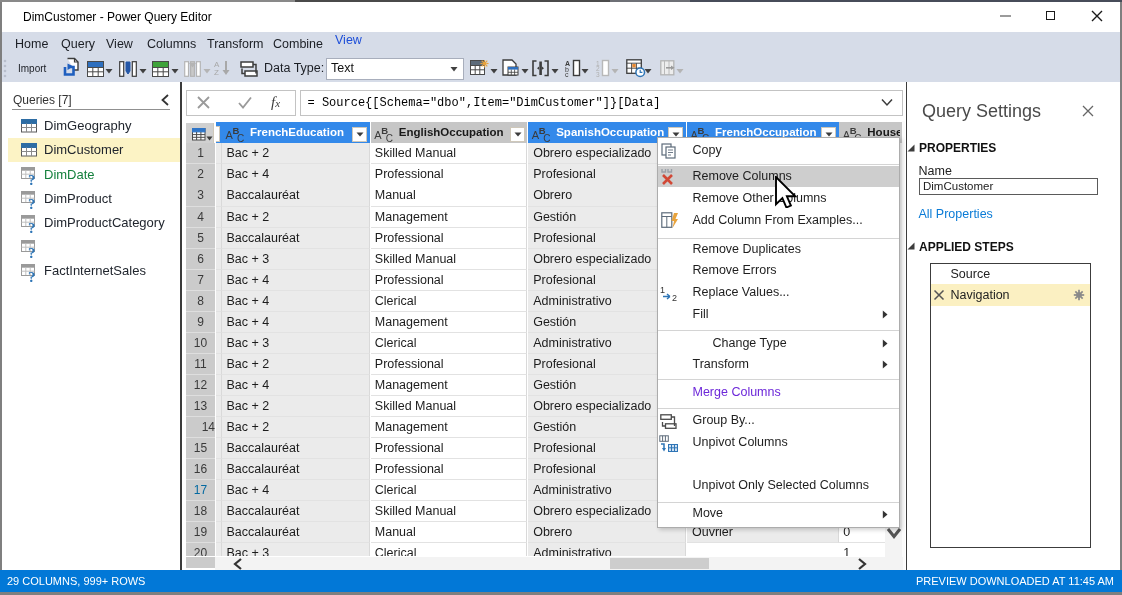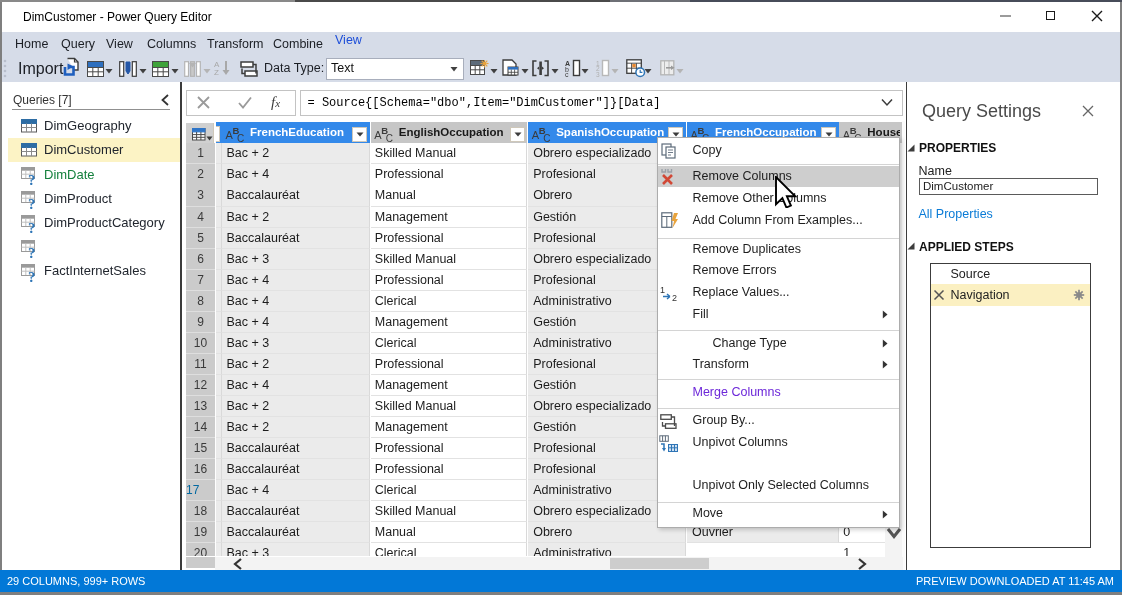--- a/index.html
+++ b/index.html
@@ -29,21 +29,21 @@
 <div style="position:absolute;left:273px;top:34.5px;height:18px;font-size:12.5px;color:#1b1e24;line-height:18px;">Combine</div>
 <div style="position:absolute;left:335px;top:31px;height:18px;font-size:12.5px;color:#1d4ed8;line-height:18px;">View</div>
 <svg style="position:absolute;left:3px;top:59px" width="6" height="20">
       <g fill="#b9bfcc">
         <circle cx="2" cy="2" r="1.3"></circle>
         <circle cx="2" cy="7" r="1.3"></circle>
         <circle cx="2" cy="12" r="1.3"></circle>
         <circle cx="2" cy="17" r="1.3"></circle>
       </g>
     </svg>
-<div style="position:absolute;left:18px;top:60px;height:17px;font-size:16px;color:#1b1e24;line-height:17px;">Import</div>
+<div style="position:absolute;left:18px;top:60px;height:17px;font-size:10px;color:#1b1e24;line-height:17px;">Import</div>
 <svg style="position:absolute;left:62px;top:57px" width="21" height="21">
       <path d="M5.5 1.5 h7 l3.5 3.5 v8 h-4" fill="#fff" stroke="#3c3c3c" stroke-width="1.4"></path>
       <path d="M12.5 1.5 v3.5 h3.5" fill="none" stroke="#3c3c3c" stroke-width="1.2"></path>
       <path d="M3 10 v7.5 h8.5 v-7.5 h-3" fill="none" stroke="#1f5fbf" stroke-width="2.6"></path>
       <polygon points="5.5,7 11.5,10 5.5,13.5" fill="#1f5fbf" transform="translate(0,-0.5)"></polygon>
     </svg>
 <svg style="position:absolute;left:87px;top:61px" width="17" height="16">
       <rect x="0.5" y="0.5" width="16" height="15" fill="#fff" stroke="#4a4a4a"></rect>
       <rect x="0.5" y="0.5" width="16" height="6" fill="#2e6fbe" stroke="#4a4a4a"></rect>
       <line x1="5.8" y1="6" x2="5.8" y2="15.5" stroke="#4a4a4a"></line>
@@ -406,42 +406,42 @@
 <div style="position:absolute;left:344.20000000000005px;top:231.6px;width:158.0px;height:21.05px;background:#ebebeb;border-bottom:1px solid #e2e2e2;border-right:1px solid #d9d9d9;box-sizing:border-box;font-size:12.5px;color:#1c1c1c;line-height:21.05px;white-space:nowrap;overflow:hidden;padding-left:5px;">Gestión</div>
 <div style="position:absolute;left:503.0px;top:231.6px;width:151.5px;height:21.05px;background:#ebebeb;border-bottom:1px solid #e2e2e2;border-right:1px solid #d9d9d9;box-sizing:border-box;font-size:12.5px;color:#1c1c1c;line-height:21.05px;white-space:nowrap;overflow:hidden;"></div>
 <div style="position:absolute;left:655.3px;top:231.6px;width:63.0px;height:21.05px;background:#fff;border-bottom:1px solid #e2e2e2;border-right:1px solid #d9d9d9;box-sizing:border-box;font-size:12.5px;color:#1c1c1c;line-height:21.05px;white-space:nowrap;overflow:hidden;"></div>
 <div style="position:absolute;left:2px;top:252.6px;width:29px;height:21.05px;background:#cbcbcb;border-bottom:1px solid #dedede;box-sizing:border-box;text-align:center;font-size:12px;color:#3a3a3a;line-height:21.05px;">13</div>
 <div style="position:absolute;left:31.5px;top:252.6px;width:6.0px;height:21.05px;background:#ebebeb;border-bottom:1px solid #e2e2e2;border-right:1px solid #d9d9d9;box-sizing:border-box;font-size:12.5px;color:#1c1c1c;line-height:21.05px;white-space:nowrap;overflow:hidden;"></div>
 <div style="position:absolute;left:38.0px;top:252.6px;width:148.0px;height:21.05px;background:#ebebeb;border-bottom:1px solid #e2e2e2;border-right:1px solid #d9d9d9;box-sizing:border-box;font-size:12.5px;color:#1c1c1c;line-height:21.05px;white-space:nowrap;overflow:hidden;padding-left:4.5px;">Bac + 2</div>
 <div style="position:absolute;left:186.8px;top:252.6px;width:156.7px;height:21.05px;background:#fff;border-bottom:1px solid #e2e2e2;border-right:1px solid #d9d9d9;box-sizing:border-box;font-size:12.5px;color:#1c1c1c;line-height:21.05px;white-space:nowrap;overflow:hidden;padding-left:4px;">Skilled Manual</div>
 <div style="position:absolute;left:344.20000000000005px;top:252.6px;width:158.0px;height:21.05px;background:#ebebeb;border-bottom:1px solid #e2e2e2;border-right:1px solid #d9d9d9;box-sizing:border-box;font-size:12.5px;color:#1c1c1c;line-height:21.05px;white-space:nowrap;overflow:hidden;padding-left:5px;">Obrero especializado</div>
 <div style="position:absolute;left:503.0px;top:252.6px;width:151.5px;height:21.05px;background:#ebebeb;border-bottom:1px solid #e2e2e2;border-right:1px solid #d9d9d9;box-sizing:border-box;font-size:12.5px;color:#1c1c1c;line-height:21.05px;white-space:nowrap;overflow:hidden;"></div>
 <div style="position:absolute;left:655.3px;top:252.6px;width:63.0px;height:21.05px;background:#fff;border-bottom:1px solid #e2e2e2;border-right:1px solid #d9d9d9;box-sizing:border-box;font-size:12.5px;color:#1c1c1c;line-height:21.05px;white-space:nowrap;overflow:hidden;"></div>
-<div style="position:absolute;left:2px;top:273.7px;width:29px;height:21.05px;background:#cbcbcb;border-bottom:1px solid #dedede;box-sizing:border-box;text-align:center;font-size:12px;color:#3a3a3a;line-height:21.05px;">14</div>
+<div style="position:absolute;left:2px;top:273.7px;width:29px;height:21.05px;background:#cbcbcb;border-bottom:1px solid #dedede;box-sizing:border-box;text-align:right;font-size:12px;color:#3a3a3a;line-height:21.05px;">14</div>
 <div style="position:absolute;left:31.5px;top:273.7px;width:6.0px;height:21.05px;background:#ebebeb;border-bottom:1px solid #e2e2e2;border-right:1px solid #d9d9d9;box-sizing:border-box;font-size:12.5px;color:#1c1c1c;line-height:21.05px;white-space:nowrap;overflow:hidden;"></div>
 <div style="position:absolute;left:38.0px;top:273.7px;width:148.0px;height:21.05px;background:#ebebeb;border-bottom:1px solid #e2e2e2;border-right:1px solid #d9d9d9;box-sizing:border-box;font-size:12.5px;color:#1c1c1c;line-height:21.05px;white-space:nowrap;overflow:hidden;padding-left:4.5px;">Bac + 2</div>
 <div style="position:absolute;left:186.8px;top:273.7px;width:156.7px;height:21.05px;background:#fff;border-bottom:1px solid #e2e2e2;border-right:1px solid #d9d9d9;box-sizing:border-box;font-size:12.5px;color:#1c1c1c;line-height:21.05px;white-space:nowrap;overflow:hidden;padding-left:4px;">Management</div>
 <div style="position:absolute;left:344.20000000000005px;top:273.7px;width:158.0px;height:21.05px;background:#ebebeb;border-bottom:1px solid #e2e2e2;border-right:1px solid #d9d9d9;box-sizing:border-box;font-size:12.5px;color:#1c1c1c;line-height:21.05px;white-space:nowrap;overflow:hidden;padding-left:5px;">Gestión</div>
 <div style="position:absolute;left:503.0px;top:273.7px;width:151.5px;height:21.05px;background:#ebebeb;border-bottom:1px solid #e2e2e2;border-right:1px solid #d9d9d9;box-sizing:border-box;font-size:12.5px;color:#1c1c1c;line-height:21.05px;white-space:nowrap;overflow:hidden;"></div>
 <div style="position:absolute;left:655.3px;top:273.7px;width:63.0px;height:21.05px;background:#fff;border-bottom:1px solid #e2e2e2;border-right:1px solid #d9d9d9;box-sizing:border-box;font-size:12.5px;color:#1c1c1c;line-height:21.05px;white-space:nowrap;overflow:hidden;"></div>
 <div style="position:absolute;left:2px;top:294.7px;width:29px;height:21.05px;background:#cbcbcb;border-bottom:1px solid #dedede;box-sizing:border-box;text-align:center;font-size:12px;color:#3a3a3a;line-height:21.05px;">15</div>
 <div style="position:absolute;left:31.5px;top:294.7px;width:6.0px;height:21.05px;background:#ebebeb;border-bottom:1px solid #e2e2e2;border-right:1px solid #d9d9d9;box-sizing:border-box;font-size:12.5px;color:#1c1c1c;line-height:21.05px;white-space:nowrap;overflow:hidden;"></div>
 <div style="position:absolute;left:38.0px;top:294.7px;width:148.0px;height:21.05px;background:#ebebeb;border-bottom:1px solid #e2e2e2;border-right:1px solid #d9d9d9;box-sizing:border-box;font-size:12.5px;color:#1c1c1c;line-height:21.05px;white-space:nowrap;overflow:hidden;padding-left:4.5px;">Baccalauréat</div>
 <div style="position:absolute;left:186.8px;top:294.7px;width:156.7px;height:21.05px;background:#fff;border-bottom:1px solid #e2e2e2;border-right:1px solid #d9d9d9;box-sizing:border-box;font-size:12.5px;color:#1c1c1c;line-height:21.05px;white-space:nowrap;overflow:hidden;padding-left:4px;">Professional</div>
 <div style="position:absolute;left:344.20000000000005px;top:294.7px;width:158.0px;height:21.05px;background:#ebebeb;border-bottom:1px solid #e2e2e2;border-right:1px solid #d9d9d9;box-sizing:border-box;font-size:12.5px;color:#1c1c1c;line-height:21.05px;white-space:nowrap;overflow:hidden;padding-left:5px;">Profesional</div>
 <div style="position:absolute;left:503.0px;top:294.7px;width:151.5px;height:21.05px;background:#ebebeb;border-bottom:1px solid #e2e2e2;border-right:1px solid #d9d9d9;box-sizing:border-box;font-size:12.5px;color:#1c1c1c;line-height:21.05px;white-space:nowrap;overflow:hidden;"></div>
 <div style="position:absolute;left:655.3px;top:294.7px;width:63.0px;height:21.05px;background:#fff;border-bottom:1px solid #e2e2e2;border-right:1px solid #d9d9d9;box-sizing:border-box;font-size:12.5px;color:#1c1c1c;line-height:21.05px;white-space:nowrap;overflow:hidden;"></div>
 <div style="position:absolute;left:2px;top:315.8px;width:29px;height:21.05px;background:#cbcbcb;border-bottom:1px solid #dedede;box-sizing:border-box;text-align:center;font-size:12px;color:#3a3a3a;line-height:21.05px;">16</div>
 <div style="position:absolute;left:31.5px;top:315.8px;width:6.0px;height:21.05px;background:#ebebeb;border-bottom:1px solid #e2e2e2;border-right:1px solid #d9d9d9;box-sizing:border-box;font-size:12.5px;color:#1c1c1c;line-height:21.05px;white-space:nowrap;overflow:hidden;"></div>
 <div style="position:absolute;left:38.0px;top:315.8px;width:148.0px;height:21.05px;background:#ebebeb;border-bottom:1px solid #e2e2e2;border-right:1px solid #d9d9d9;box-sizing:border-box;font-size:12.5px;color:#1c1c1c;line-height:21.05px;white-space:nowrap;overflow:hidden;padding-left:4.5px;">Baccalauréat</div>
 <div style="position:absolute;left:186.8px;top:315.8px;width:156.7px;height:21.05px;background:#fff;border-bottom:1px solid #e2e2e2;border-right:1px solid #d9d9d9;box-sizing:border-box;font-size:12.5px;color:#1c1c1c;line-height:21.05px;white-space:nowrap;overflow:hidden;padding-left:4px;">Professional</div>
 <div style="position:absolute;left:344.20000000000005px;top:315.8px;width:158.0px;height:21.05px;background:#ebebeb;border-bottom:1px solid #e2e2e2;border-right:1px solid #d9d9d9;box-sizing:border-box;font-size:12.5px;color:#1c1c1c;line-height:21.05px;white-space:nowrap;overflow:hidden;padding-left:5px;">Profesional</div>
 <div style="position:absolute;left:503.0px;top:315.8px;width:151.5px;height:21.05px;background:#ebebeb;border-bottom:1px solid #e2e2e2;border-right:1px solid #d9d9d9;box-sizing:border-box;font-size:12.5px;color:#1c1c1c;line-height:21.05px;white-space:nowrap;overflow:hidden;"></div>
 <div style="position:absolute;left:655.3px;top:315.8px;width:63.0px;height:21.05px;background:#fff;border-bottom:1px solid #e2e2e2;border-right:1px solid #d9d9d9;box-sizing:border-box;font-size:12.5px;color:#1c1c1c;line-height:21.05px;white-space:nowrap;overflow:hidden;"></div>
-<div style="position:absolute;left:2px;top:336.8px;width:29px;height:21.05px;background:#cbcbcb;border-bottom:1px solid #dedede;box-sizing:border-box;text-align:left;font-size:12px;color:#0369a1;line-height:21.05px;">17</div>
+<div style="position:absolute;left:2px;top:336.8px;width:29px;height:21.05px;background:#cbcbcb;border-bottom:1px solid #dedede;box-sizing:border-box;text-align:center;font-size:12px;color:#0369a1;line-height:21.05px;">17</div>
 <div style="position:absolute;left:31.5px;top:336.8px;width:6.0px;height:21.05px;background:#ebebeb;border-bottom:1px solid #e2e2e2;border-right:1px solid #d9d9d9;box-sizing:border-box;font-size:12.5px;color:#1c1c1c;line-height:21.05px;white-space:nowrap;overflow:hidden;"></div>
 <div style="position:absolute;left:38.0px;top:336.8px;width:148.0px;height:21.05px;background:#ebebeb;border-bottom:1px solid #e2e2e2;border-right:1px solid #d9d9d9;box-sizing:border-box;font-size:12.5px;color:#1c1c1c;line-height:21.05px;white-space:nowrap;overflow:hidden;padding-left:4.5px;">Bac + 4</div>
 <div style="position:absolute;left:186.8px;top:336.8px;width:156.7px;height:21.05px;background:#fff;border-bottom:1px solid #e2e2e2;border-right:1px solid #d9d9d9;box-sizing:border-box;font-size:12.5px;color:#1c1c1c;line-height:21.05px;white-space:nowrap;overflow:hidden;padding-left:4px;">Clerical</div>
 <div style="position:absolute;left:344.20000000000005px;top:336.8px;width:158.0px;height:21.05px;background:#ebebeb;border-bottom:1px solid #e2e2e2;border-right:1px solid #d9d9d9;box-sizing:border-box;font-size:12.5px;color:#1c1c1c;line-height:21.05px;white-space:nowrap;overflow:hidden;padding-left:5px;">Administrativo</div>
 <div style="position:absolute;left:503.0px;top:336.8px;width:151.5px;height:21.05px;background:#ebebeb;border-bottom:1px solid #e2e2e2;border-right:1px solid #d9d9d9;box-sizing:border-box;font-size:12.5px;color:#1c1c1c;line-height:21.05px;white-space:nowrap;overflow:hidden;"></div>
 <div style="position:absolute;left:655.3px;top:336.8px;width:63.0px;height:21.05px;background:#fff;border-bottom:1px solid #e2e2e2;border-right:1px solid #d9d9d9;box-sizing:border-box;font-size:12.5px;color:#1c1c1c;line-height:21.05px;white-space:nowrap;overflow:hidden;"></div>
 <div style="position:absolute;left:2px;top:357.9px;width:29px;height:21.05px;background:#cbcbcb;border-bottom:1px solid #dedede;box-sizing:border-box;text-align:center;font-size:12px;color:#3a3a3a;line-height:21.05px;">18</div>
 <div style="position:absolute;left:31.5px;top:357.9px;width:6.0px;height:21.05px;background:#ebebeb;border-bottom:1px solid #e2e2e2;border-right:1px solid #d9d9d9;box-sizing:border-box;font-size:12.5px;color:#1c1c1c;line-height:21.05px;white-space:nowrap;overflow:hidden;"></div>
 <div style="position:absolute;left:38.0px;top:357.9px;width:148.0px;height:21.05px;background:#ebebeb;border-bottom:1px solid #e2e2e2;border-right:1px solid #d9d9d9;box-sizing:border-box;font-size:12.5px;color:#1c1c1c;line-height:21.05px;white-space:nowrap;overflow:hidden;padding-left:4.5px;">Baccalauréat</div>
 <div style="position:absolute;left:186.8px;top:357.9px;width:156.7px;height:21.05px;background:#fff;border-bottom:1px solid #e2e2e2;border-right:1px solid #d9d9d9;box-sizing:border-box;font-size:12.5px;color:#1c1c1c;line-height:21.05px;white-space:nowrap;overflow:hidden;padding-left:4px;">Skilled Manual</div>

